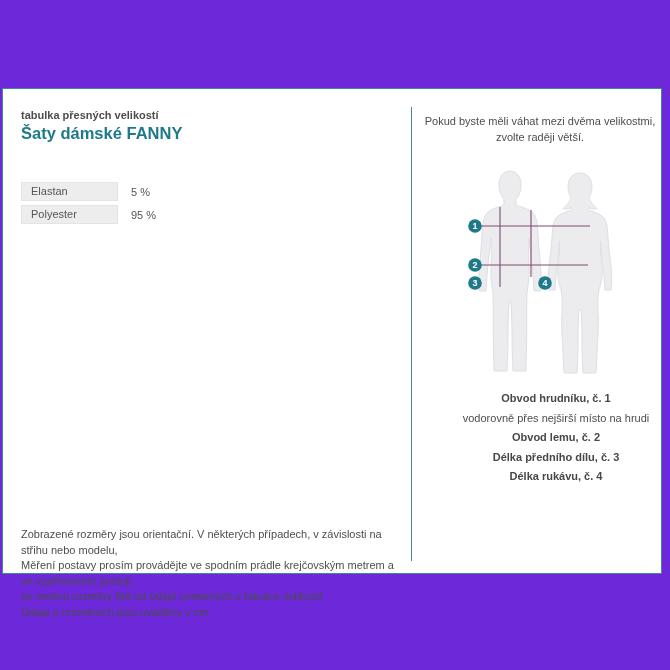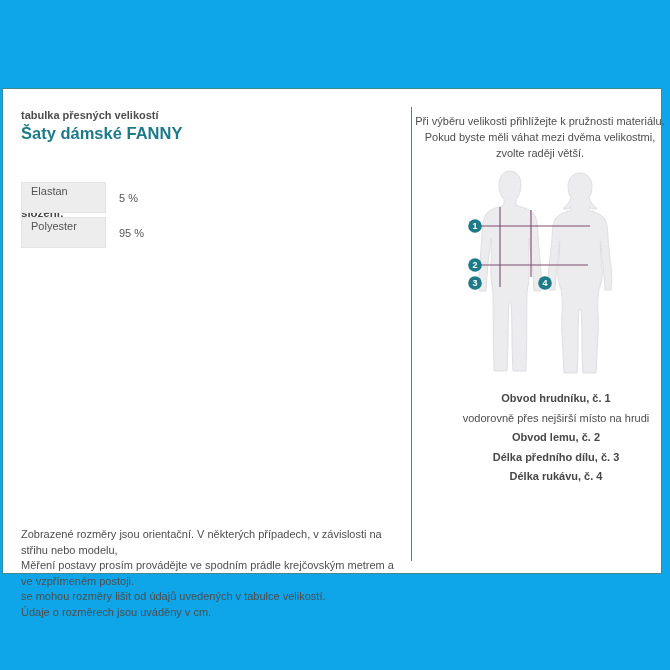--- a/index.html
+++ b/index.html
@@ -1,32 +1,32 @@
 <!DOCTYPE html>
 <html><head>
 <meta charset="utf-8">
 <style>
   html,body{margin:0;padding:0;background:#fff;}
   .stage{
-    position:relative;width:670px;height:670px;background:#0ea5e9;overflow:hidden;
+    position:relative;width:670px;height:670px;background:#6d28d9;overflow:hidden;
     font-family:"Liberation Sans","DejaVu Sans",sans-serif;color:#4f4f4f;
   }
   .card{
     position:absolute;left:2px;top:88px;width:660px;height:486px;
     border:1px solid #43888e;background:#ffffff;box-sizing:border-box;
   }
   
   .left-panel{position:absolute;left:0;top:0;width:408px;height:100%;}
   .eyebrow{position:absolute;left:18px;top:20px;font-size:11px;font-weight:bold;color:#4d4d4d;}
   .product-title{position:absolute;left:18px;top:35px;font-size:16.5px;font-weight:bold;color:#1e7a89;}
   .comp-heading{position:absolute;left:18px;top:71px;font-size:11.5px;font-weight:bold;color:#474747;margin-top:47px;}
   .comp-table{position:absolute;left:18px;top:93px;width:230px;}
   .comp-row{display:flex;align-items:center;margin-bottom:4px;}
-  .comp-label{width:85px;background:#ededee;border:1px solid #e4e4e6;box-sizing:border-box;
-    padding:2px 2px 14px 9px;font-size:11px;line-height:13px;color:#555;}
+  .comp-label{width:97px;background:#ededee;border:1px solid #e4e4e6;box-sizing:border-box;
+    padding:2px 2px 2px 9px;font-size:11px;line-height:13px;color:#555;}
   .comp-value{margin-left:13px;font-size:11px;color:#555;}
   .footnote{position:absolute;left:18px;top:438px;width:380px;font-size:11px;line-height:15.5px;color:#4d4d4d;}
   
   .divider{position:absolute;left:408px;top:18px;width:1px;height:454px;background:#43888e;}
   
   .right-panel{position:absolute;left:412px;top:0;width:250px;height:100%;text-align:center;}
   .intro{position:absolute;left:0;top:24px;width:100%;font-size:11px;line-height:16px;color:#4d4d4d;}
   .diagram{position:absolute;left:45px;top:71px;width:190px;height:230px;}
   .measurements{position:absolute;left:16px;top:302px;width:100%;}
   .m-label{font-size:11px;font-weight:bold;color:#474747;line-height:15px;margin-bottom:4.5px;}
@@ -64,21 +64,20 @@
         <div>Měření postavy prosím provádějte ve spodním prádle krejčovským metrem a ve vzpřímeném postoji.</div>
         <div>se mohou rozměry lišit od údajů uvedených v tabulce velikostí.</div>
         <div>Údaje o rozměrech jsou uváděny v cm.</div>
       </div>
     </div>
 
     <div class="divider"></div>
 
     <div class="right-panel">
       <div class="intro">
-        <div>Při výběru velikosti přihlížejte k pružnosti materiálu.</div>
         <div>Pokud byste měli váhat mezi dvěma velikostmi,</div>
         <div>zvolte raději větší.</div>
       </div>
 
       <svg class="diagram" viewBox="0 0 190 230">
         <path class="silhouette" d="M50,11 C43.5,11 39,16.5 39,25 C39,31 41,36 44,39.5 C44,42 44,44 43.5,45.5 C35,48 28.5,50 25.5,55 C23,59.5 22.5,66 22,74 C21.5,84 20.5,96 19.5,106 C18.5,116 18.5,124 19.5,131 L26,131 C26.5,122 27,113 28,104 C29,95 30.5,84 31,78 C31.5,88 31.5,98 31,106 C30.5,116 31.5,124 33,132 C33.5,150 33,170 33.5,188 C33.7,196 34,204 34,211 L47,211 C47.5,200 48,188 48,176 C48,164 48.5,150 49,142 L51,142 C51.5,150 52,164 52,176 C52,188 52.5,200 53,211 L66,211 C66,204 66.3,196 66.5,188 C67,170 66.5,150 67,132 C68.5,124 69.5,116 69,106 C68.5,98 68.5,88 69,78 C69.5,84 71,95 72,104 C73,113 73.5,122 74,131 L80.5,131 C81.5,124 81.5,116 80.5,106 C79.5,96 78.5,84 78,74 C77.5,66 77,59.5 74.5,55 C71.5,50 65,48 56.5,45.5 C56,44 56,42 56,39.5 C59,36 61,31 61,25 C61,16.5 56.5,11 50,11 Z"></path>
         <path class="silhouette" d="M120,13 C113,13 108,18.5 108,26.5 C108,30.5 109,34.5 111,37.5 C109.5,42.5 106.5,46 103,48.5 C105.5,49.5 108.5,49 111,47.5 C111.2,48.5 111.3,49.3 111.3,50 C103.8,52.5 97.5,55 95,59.5 C92.5,64 92.5,70.5 92,77.5 C91.5,86.5 90,97.5 89,106.5 C88,115.5 88,123 89,130 L95,130 C95.5,122 96,114 97,105 C98,96 99,87 99.5,81 C100,90.5 99,99.5 98,107.5 C97,115.5 98.5,122.5 101,129.5 C102.5,136.5 102.5,144.5 102,152.5 C101.5,162.5 101.5,172.5 102.5,182.5 C103,192.5 103.5,202.5 104,213 L117,213 C117.5,204 118,194 118,184 C118,172 118.3,160 118.8,150 L121.2,150 C121.7,160 122,172 122,184 C122,194 122.5,204 123,213 L136,213 C136.5,202.5 137,192.5 137.5,182.5 C138.5,172.5 138.5,162.5 138,152.5 C137.5,144.5 137.5,136.5 139,129.5 C141.5,122.5 143,115.5 142,107.5 C141,99.5 140,90.5 140.5,81 C141,87 142,96 143,105 C144,114 144.5,122 145,130 L151,130 C152,123 152,115.5 151,106.5 C150,97.5 148.5,86.5 148,77.5 C147.5,70.5 147.5,64 145,59.5 C142.5,55 136.2,52.5 128.7,50 C128.7,49.3 128.8,48.5 129,47.5 C131.5,49 134.5,49.5 137,48.5 C133.5,46 130.5,42.5 129,37.5 C131,34.5 132,30.5 132,26.5 C132,18.5 127,13 120,13 Z"></path>
 
         <line class="measure-line" x1="15" y1="66" x2="130" y2="66"></line>
         <line class="measure-line" x1="15" y1="105" x2="128" y2="105"></line>

